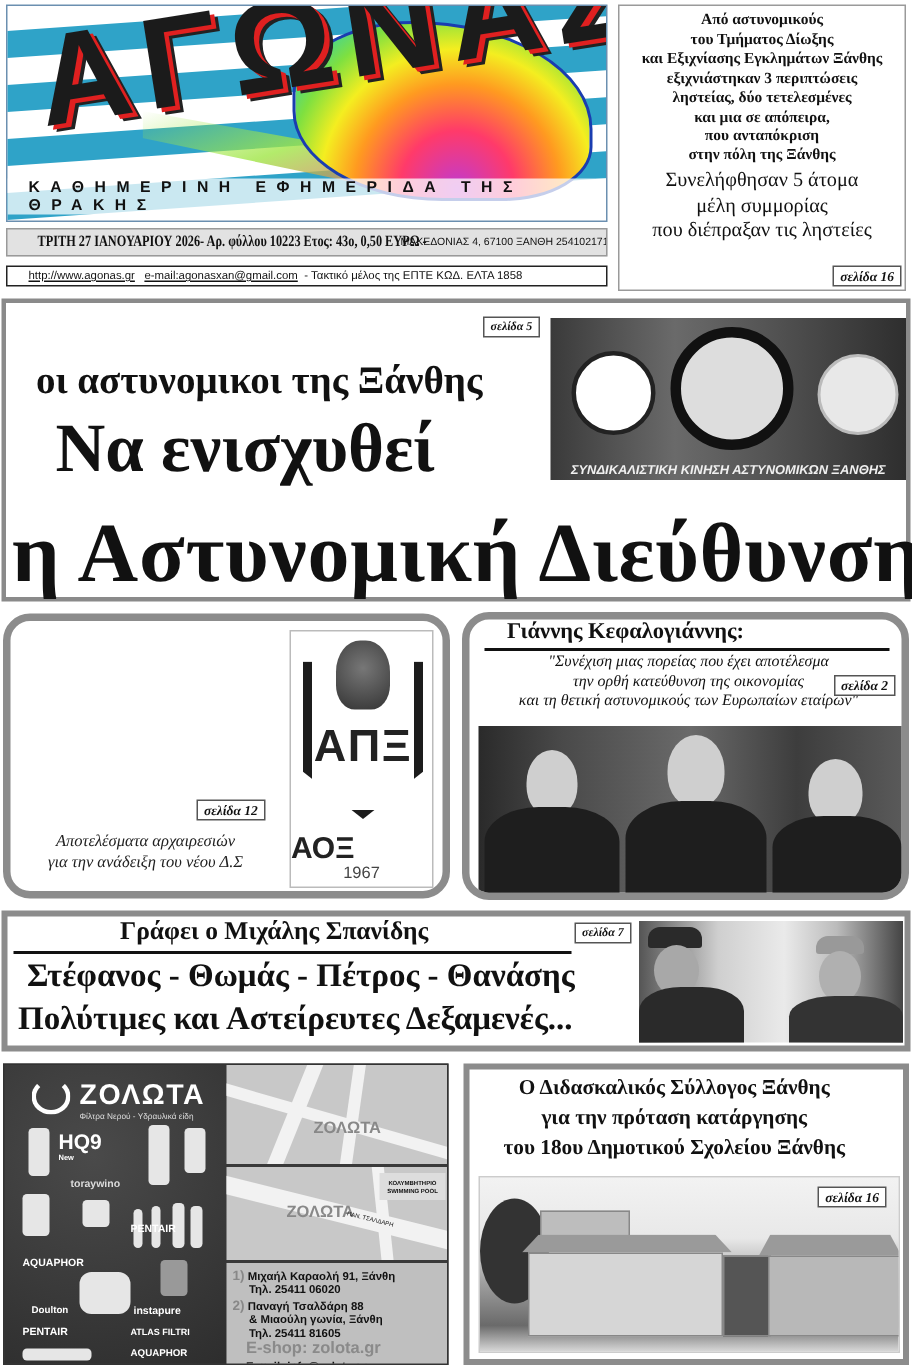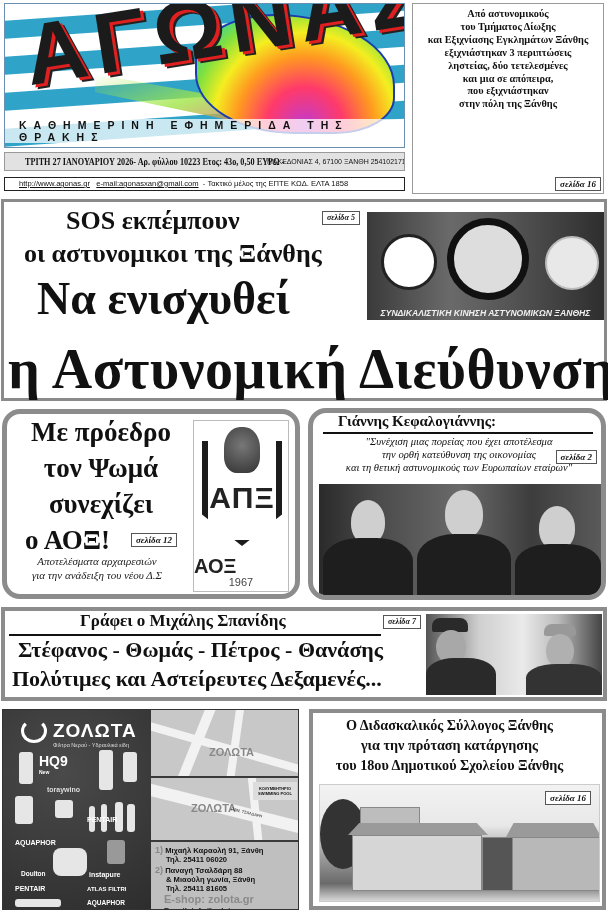--- a/index.html
+++ b/index.html
@@ -116,47 +116,45 @@
 </div>
 
 <div class="story-top">
   <div class="bold-lines">
     <div>Από αστυνομικούς</div>
     <div>του Τμήματος Δίωξης</div>
     <div>και Εξιχνίασης Εγκλημάτων Ξάνθης</div>
     <div>εξιχνιάστηκαν 3 περιπτώσεις</div>
     <div>ληστείας, δύο τετελεσμένες</div>
     <div>και μια σε απόπειρα,</div>
-    <div>που εξιχνιάστηκαν</div>
+    <div>που ανταπόκριση</div>
     <div>στην πόλη της Ξάνθης</div>
   </div>
+  <div class="lite-lines">
+    <div>Συνελήφθησαν 5 άτομα</div>
+    <div>μέλη συμμορίας</div>
+    <div>που διέπραξαν τις ληστείες</div>
+  </div>
   <div class="page-ref" style="right:2px; bottom:2px;">σελίδα 16</div>
 </div>
 
 <div class="story-police">
-  <div class="h1">SOS εκπέμπουν</div>
   <div class="h2">οι αστυνομικοι της Ξάνθης</div>
   <div class="h3">Να ενισχυθεί</div>
   <div class="h4">η Αστυνομική Διεύθυνση</div>
   <div class="page-ref" style="left:318px; top:9px; font-size:8px;">σελίδα 5</div>
   <div class="photo">
     <div class="badge" style="left:14px; top:22px; width:56px; height:56px; background:#fff; border:3px solid #222;"></div>
     <div class="badge" style="left:80px; top:6px; width:82px; height:82px; background:#ddd; border:7px solid #111;"></div>
     <div class="badge" style="left:178px; top:24px; width:54px; height:54px; background:#e8e8e8; border:2px solid #bbb;"></div>
     <div class="caption">ΣΥΝΔΙΚΑΛΙΣΤΙΚΗ ΚΙΝΗΣΗ ΑΣΤΥΝΟΜΙΚΩΝ ΞΑΝΘΗΣ</div>
   </div>
 </div>
 
 <div class="story-aox">
-  <div class="headline">
-    <div>Με πρόεδρο</div>
-    <div>τον Ψωμά</div>
-    <div>συνεχίζει</div>
-    <div class="last">ο ΑΟΞ!</div>
-  </div>
   <div class="page-ref" style="left:124px; top:119px;">σελίδα 12</div>
   <div class="sub">
     <div>Αποτελέσματα αρχαιρεσιών</div>
     <div>για την ανάδειξη του νέου Δ.Σ</div>
   </div>
   <div class="logo-box">
     <div class="shield"></div>
     <div class="bust"></div>
     <div class="shield-letters">ΑΠΞ</div>
     <div class="logo-name">ΑΟΞ</div>

